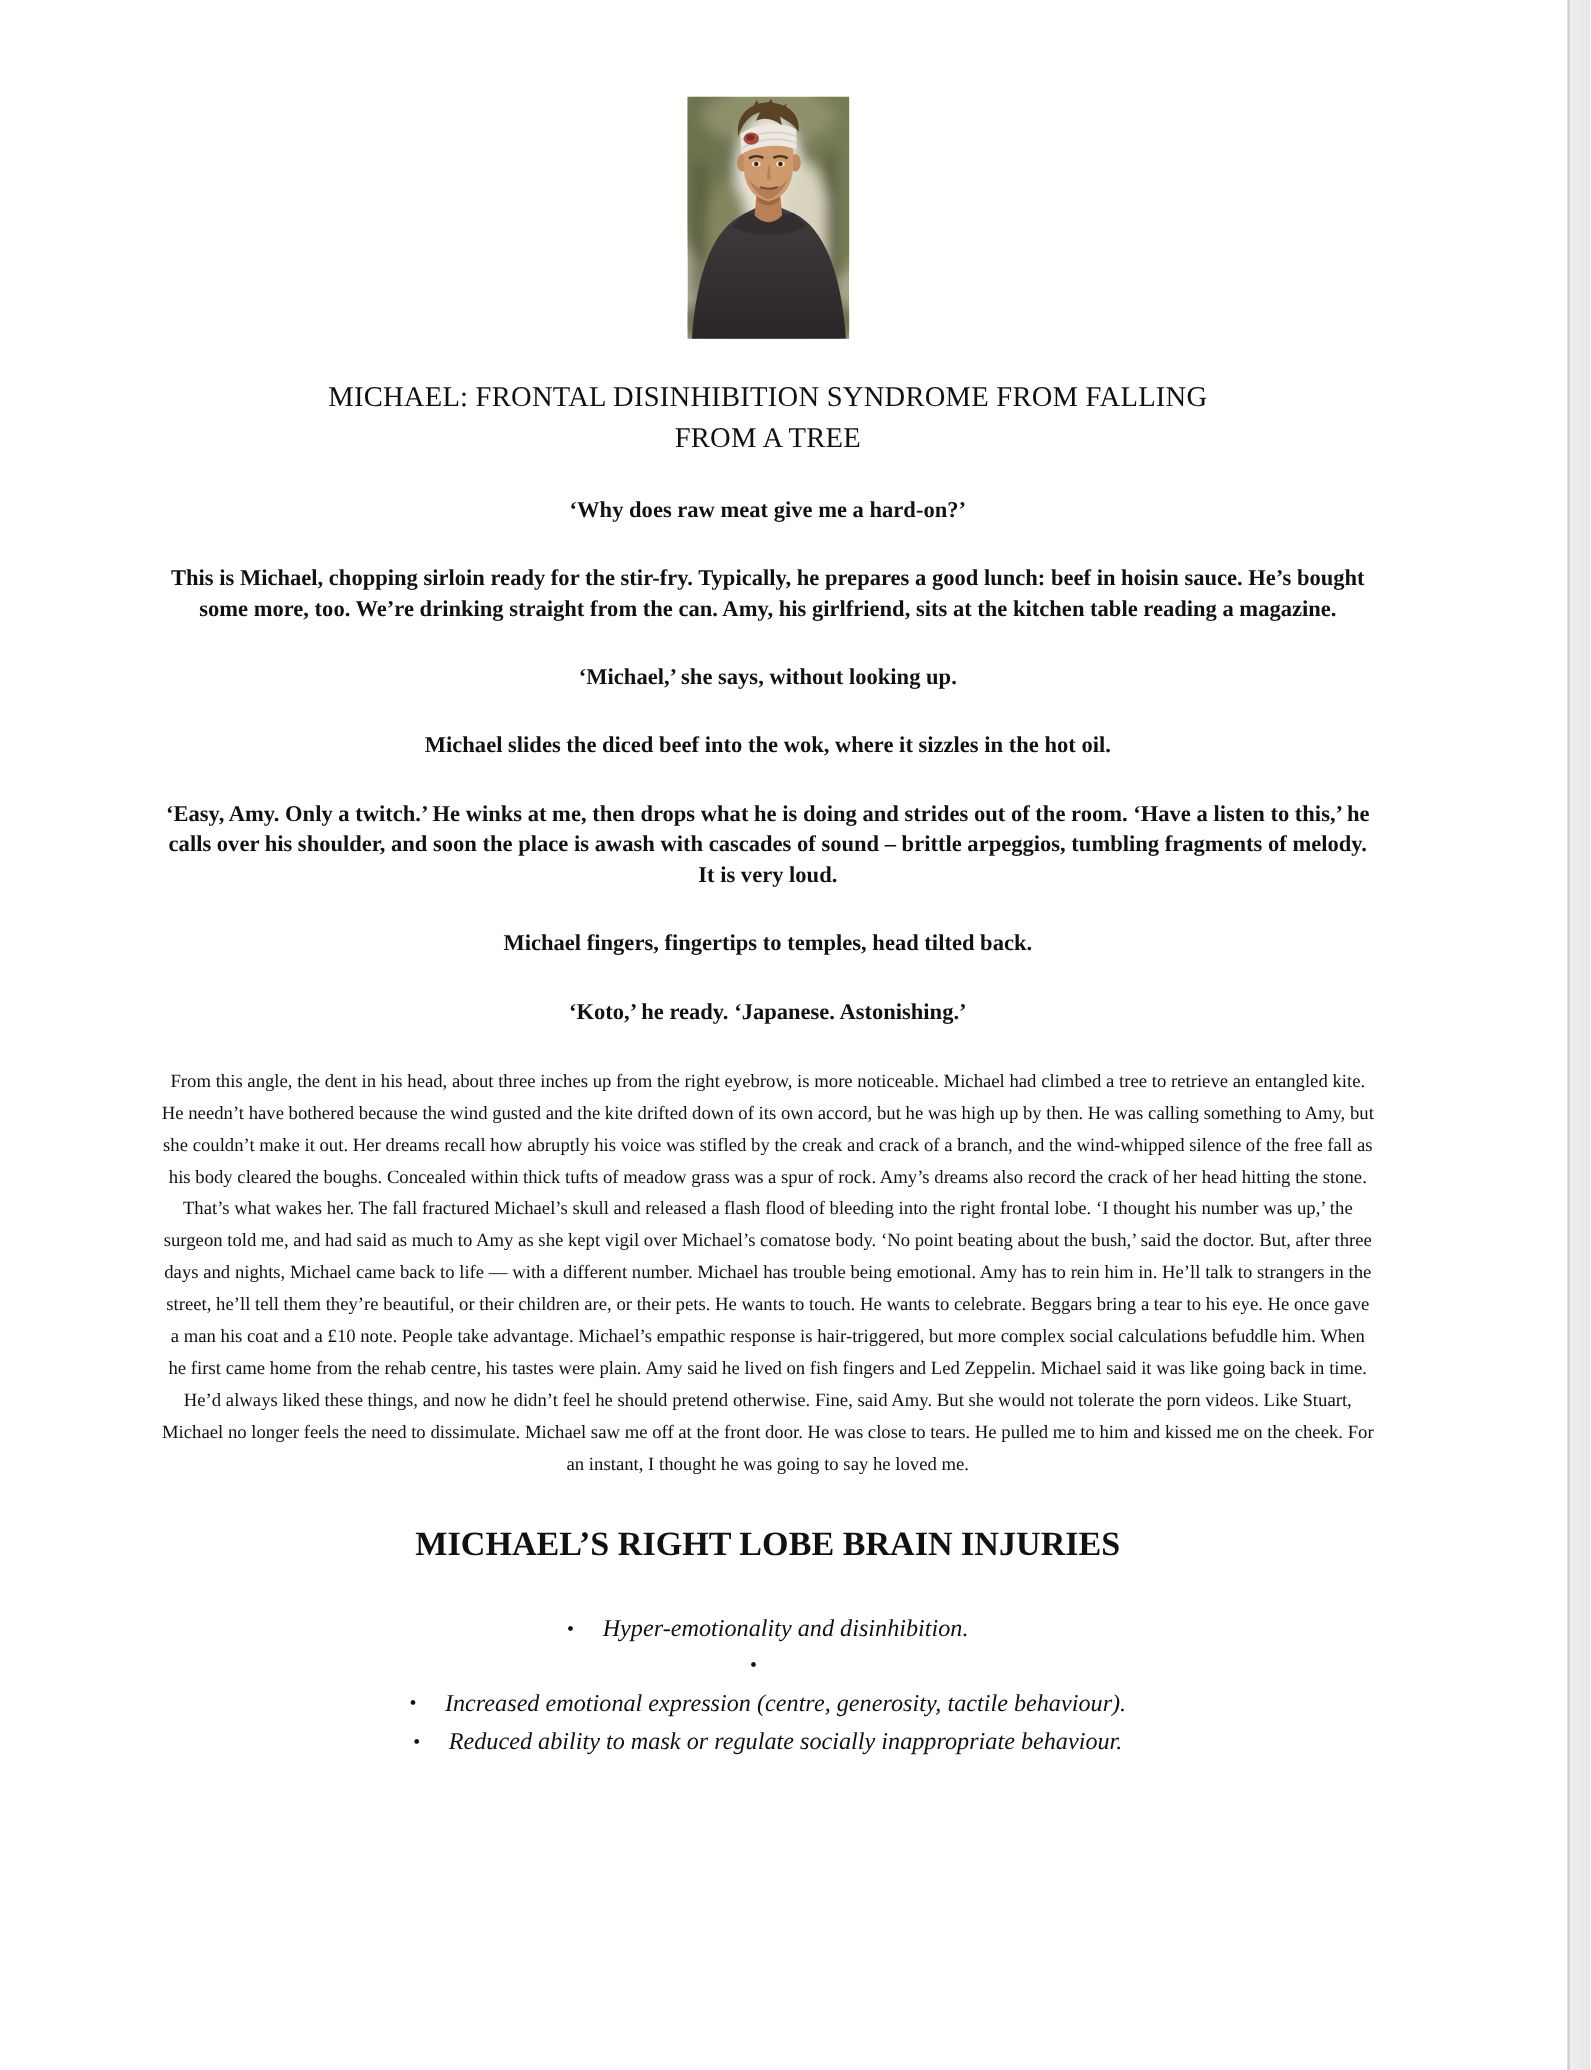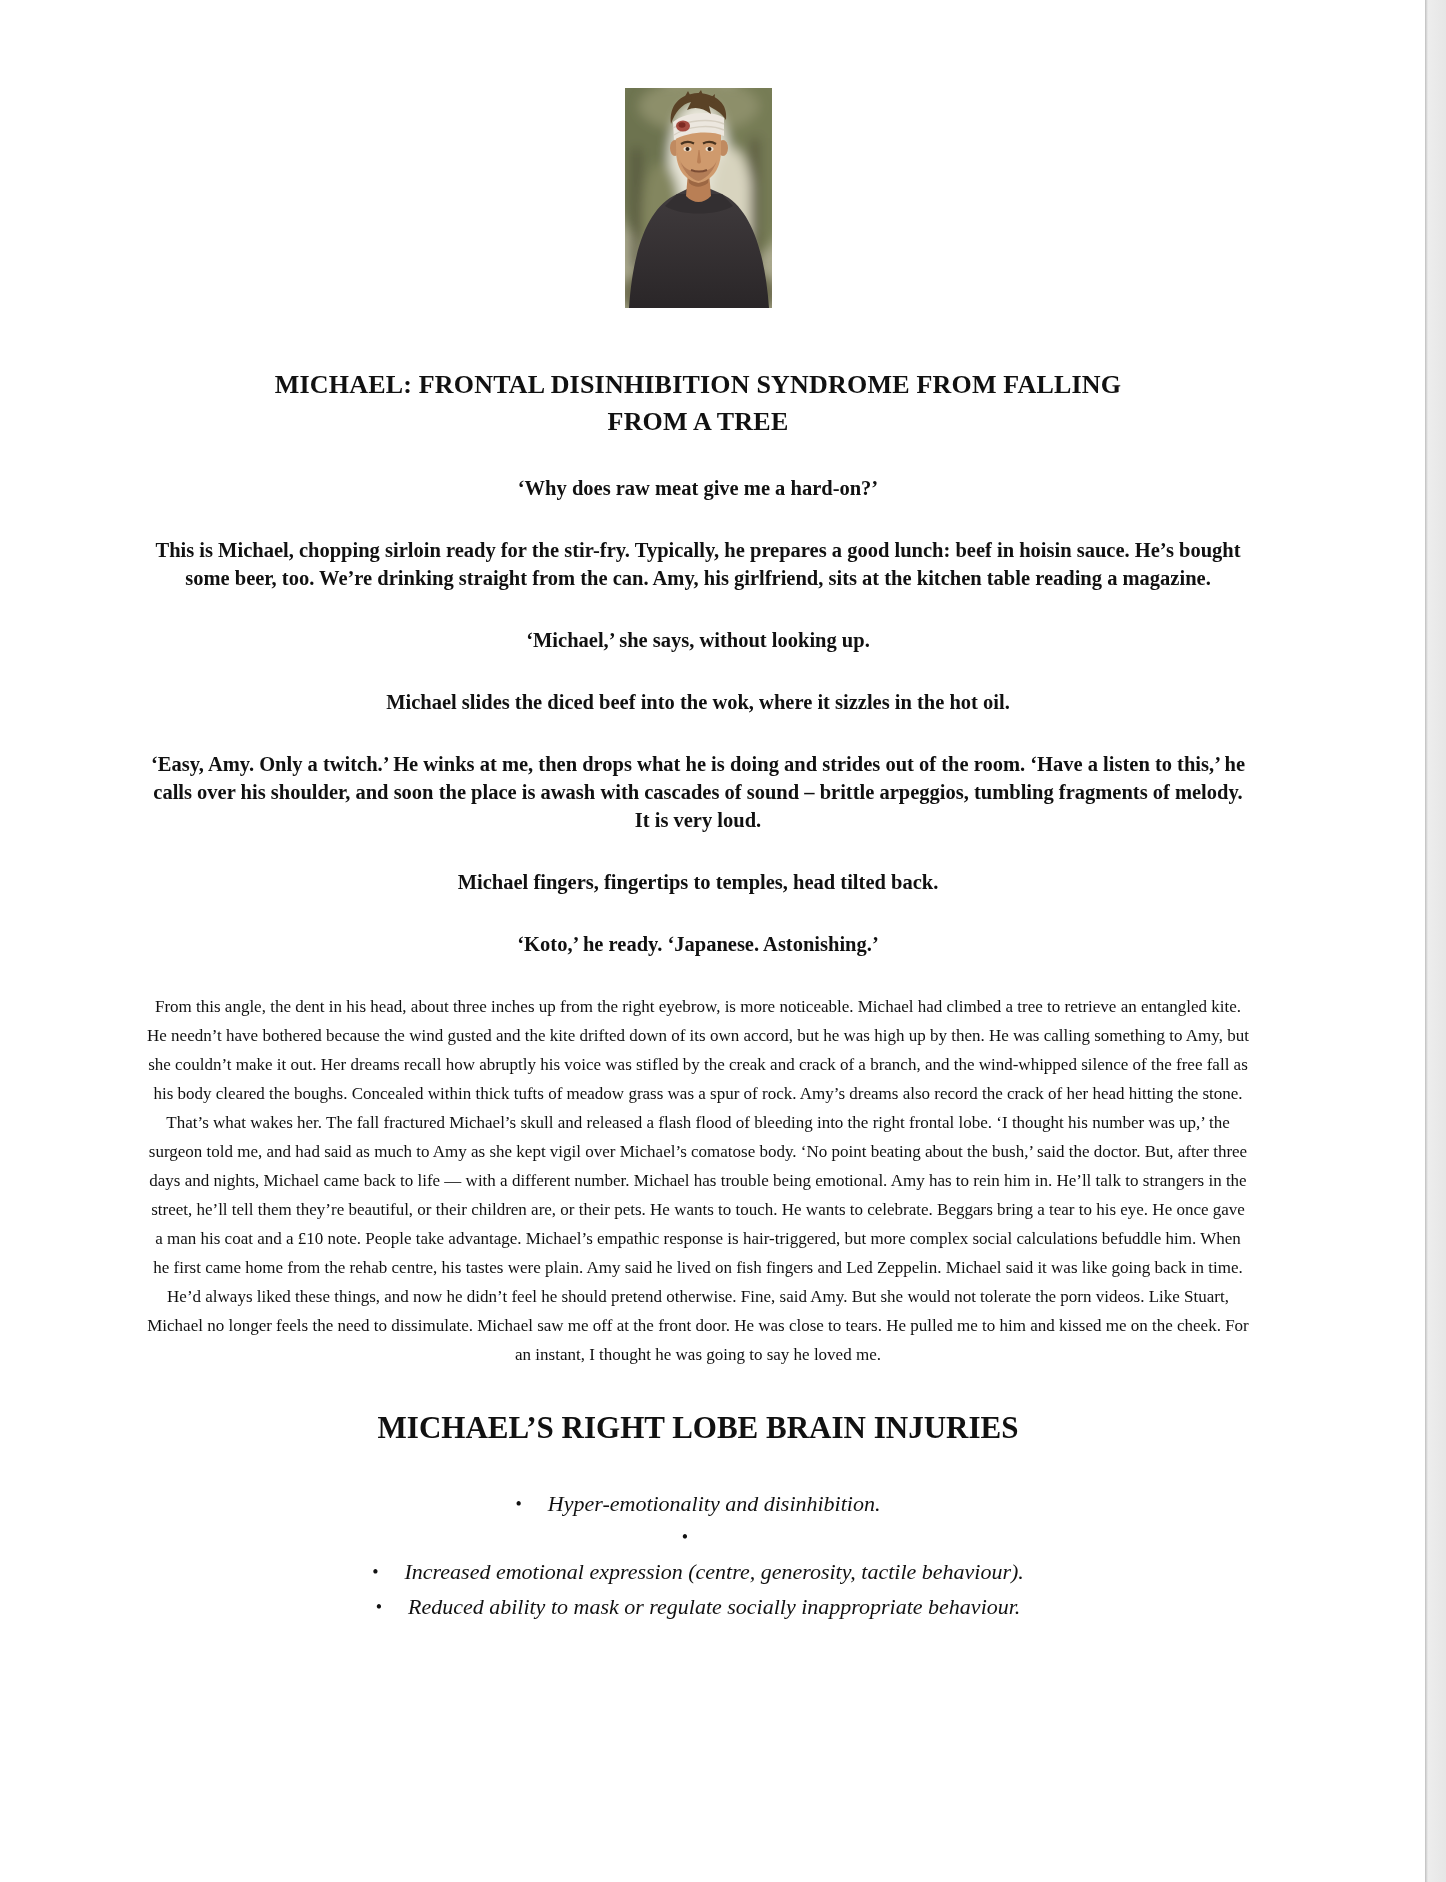--- a/index.html
+++ b/index.html
@@ -20,24 +20,24 @@
     margin-left: 146px;
     text-align: center;
   }
   .photo {
     width: 147px;
     height: 220px;
     margin: 88px auto 0 auto;
   }
   .photo svg { display: block; }
   h1.doc-title {
-    margin: 58px 0 0 0;
+    margin: 34px 0 0 0;
     font-size: 26px;
     line-height: 37px;
-    font-weight: bold;
+    font-weight: normal;
     letter-spacing: 0.2px;
   }
   h1.doc-title span { display: block; }
   p { margin: 0; }
   .epigraph {
     margin-top: 44px;
   }
   .nar {
     font-weight: bold;
     font-size: 20.5px;
@@ -156,21 +156,21 @@
     </svg>
   </div>
 
   <h1 class="doc-title">
     <span>MICHAEL: FRONTAL DISINHIBITION SYNDROME FROM FALLING</span>
     <span>FROM A TREE</span>
   </h1>
 
   <p class="nar epigraph">‘Why does raw meat give me a hard-on?’</p>
 
-  <p class="nar">This is Michael, chopping sirloin ready for the stir-fry. Typically, he prepares a good lunch: beef in hoisin sauce. He’s bought some beer, too. We’re drinking straight from the can. Amy, his girlfriend, sits at the kitchen table reading a magazine.</p>
+  <p class="nar">This is Michael, chopping sirloin ready for the stir-fry. Typically, he prepares a good lunch: beef in hoisin sauce. He’s bought some more, too. We’re drinking straight from the can. Amy, his girlfriend, sits at the kitchen table reading a magazine.</p>
   <p class="nar">‘Michael,’ she says, without looking up.</p>
   <p class="nar">Michael slides the diced beef into the wok, where it sizzles in the hot oil.</p>
   <p class="nar">‘Easy, Amy. Only a twitch.’ He winks at me, then drops what he is doing and strides out of the room. ‘Have a listen to this,’ he calls over his shoulder, and soon the place is awash with cascades of sound – brittle arpeggios, tumbling fragments of melody. It is very loud.</p>
   <p class="nar">Michael fingers, fingertips to temples, head tilted back.</p>
   <p class="nar">‘Koto,’ he ready. ‘Japanese. Astonishing.’</p>
 
   <p class="main-par">From this angle, the dent in his head, about three inches up from the right eyebrow, is more noticeable. Michael had climbed a tree to retrieve an entangled kite. He needn’t have bothered because the wind gusted and the kite drifted down of its own accord, but he was high up by then. He was calling something to Amy, but she couldn’t make it out. Her dreams recall how abruptly his voice was stifled by the creak and crack of a branch, and the wind-whipped silence of the free fall as his body cleared the boughs. Concealed within thick tufts of meadow grass was a spur of rock. Amy’s dreams also record the crack of her head hitting the stone. That’s what wakes her. The fall fractured Michael’s skull and released a flash flood of bleeding into the right frontal lobe. ‘I thought his number was up,’ the surgeon told me, and had said as much to Amy as she kept vigil over Michael’s comatose body. ‘No point beating about the bush,’ said the doctor. But, after three days and nights, Michael came back to life — with a different number. Michael has trouble being emotional. Amy has to rein him in. He’ll talk to strangers in the street, he’ll tell them they’re beautiful, or their children are, or their pets. He wants to touch. He wants to celebrate. Beggars bring a tear to his eye. He once gave a man his coat and a £10 note. People take advantage. Michael’s empathic response is hair-triggered, but more complex social calculations befuddle him. When he first came home from the rehab centre, his tastes were plain. Amy said he lived on fish fingers and Led Zeppelin. Michael said it was like going back in time. He’d always liked these things, and now he didn’t feel he should pretend otherwise. Fine, said Amy. But she would not tolerate the porn videos. Like Stuart, Michael no longer feels the need to dissimulate. Michael saw me off at the front door. He was close to tears. He pulled me to him and kissed me on the cheek. For an instant, I thought he was going to say he loved me.</p>
 
   <h2 class="section-heading">MICHAEL’S RIGHT LOBE BRAIN INJURIES</h2>
 

